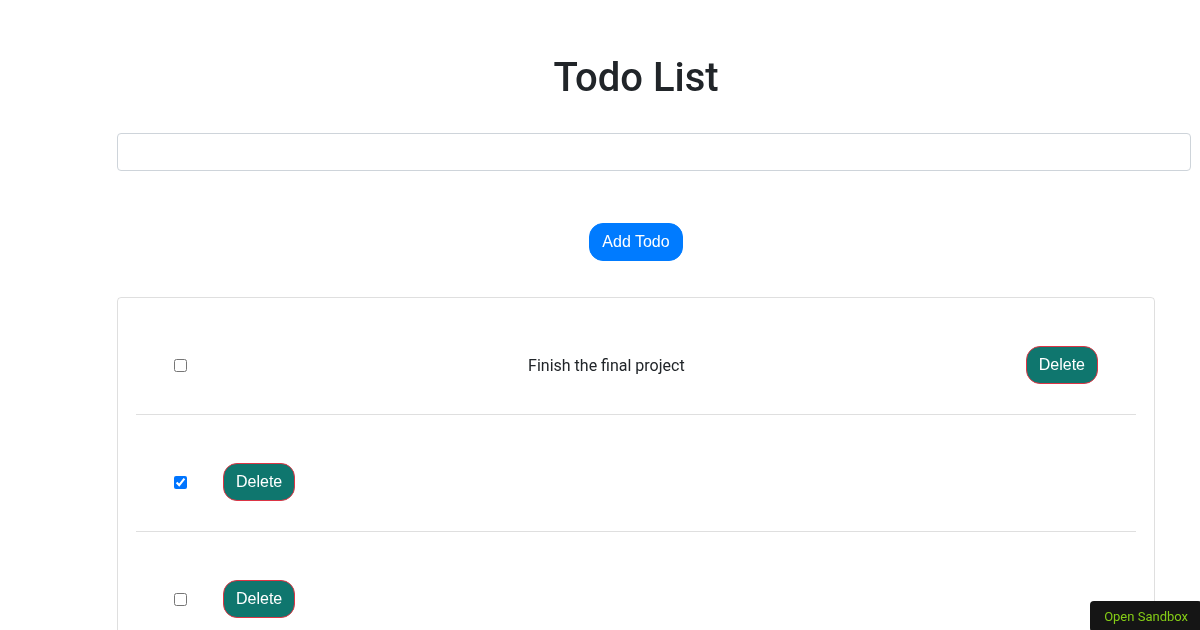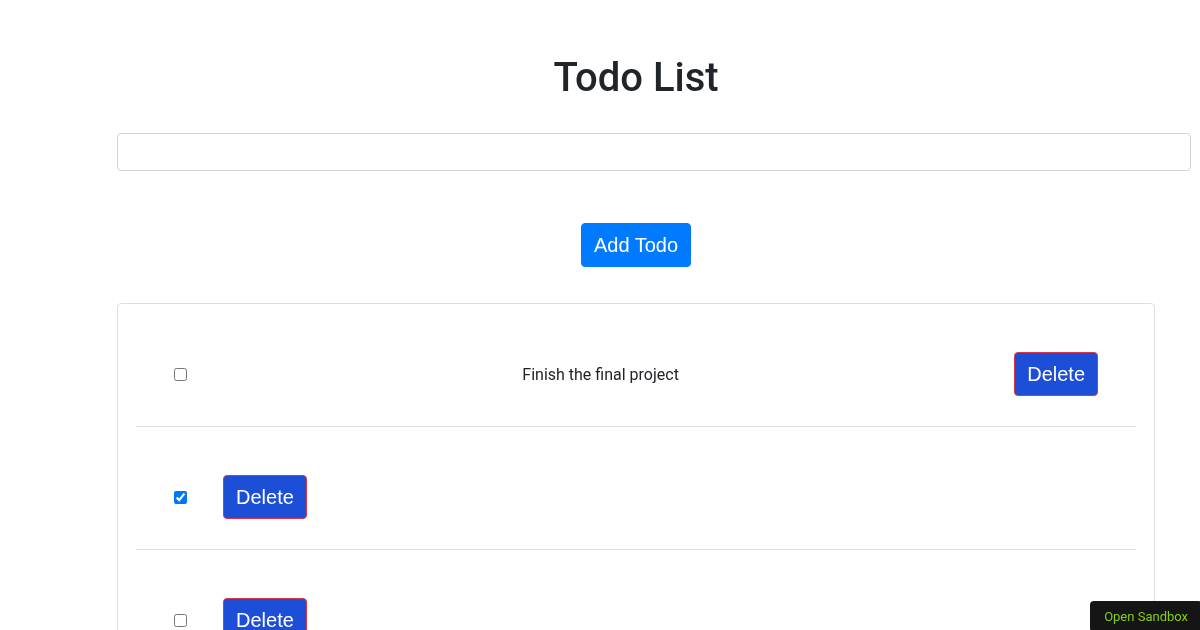--- a/index.html
+++ b/index.html
@@ -42,32 +42,32 @@
       margin-bottom: 16px;
     }
     .btn {
       display: inline-block;
       font-weight: 400;
       text-align: center;
       vertical-align: middle;
       cursor: pointer;
       border: 1px solid transparent;
       padding: 6px 12px;
-      font-size: 20px;
+      font-size: 16px;
       line-height: 1.5;
-      border-radius: 4px;
+      border-radius: 14px;
     }
     .btn-primary {
       color: #fff;
       background-color: #007bff;
       border-color: #007bff;
     }
     .btn-danger {
       color: #fff;
-      background-color: #1d4ed8;
+      background-color: #0f766e;
       border-color: #dc3545;
     }
     .list-group {
       border: 1px solid rgba(0,0,0,.125);
       border-radius: 4px;
     }
     .list-item {
       display: flex;
       align-items: center;
       padding: 12px 20px;

